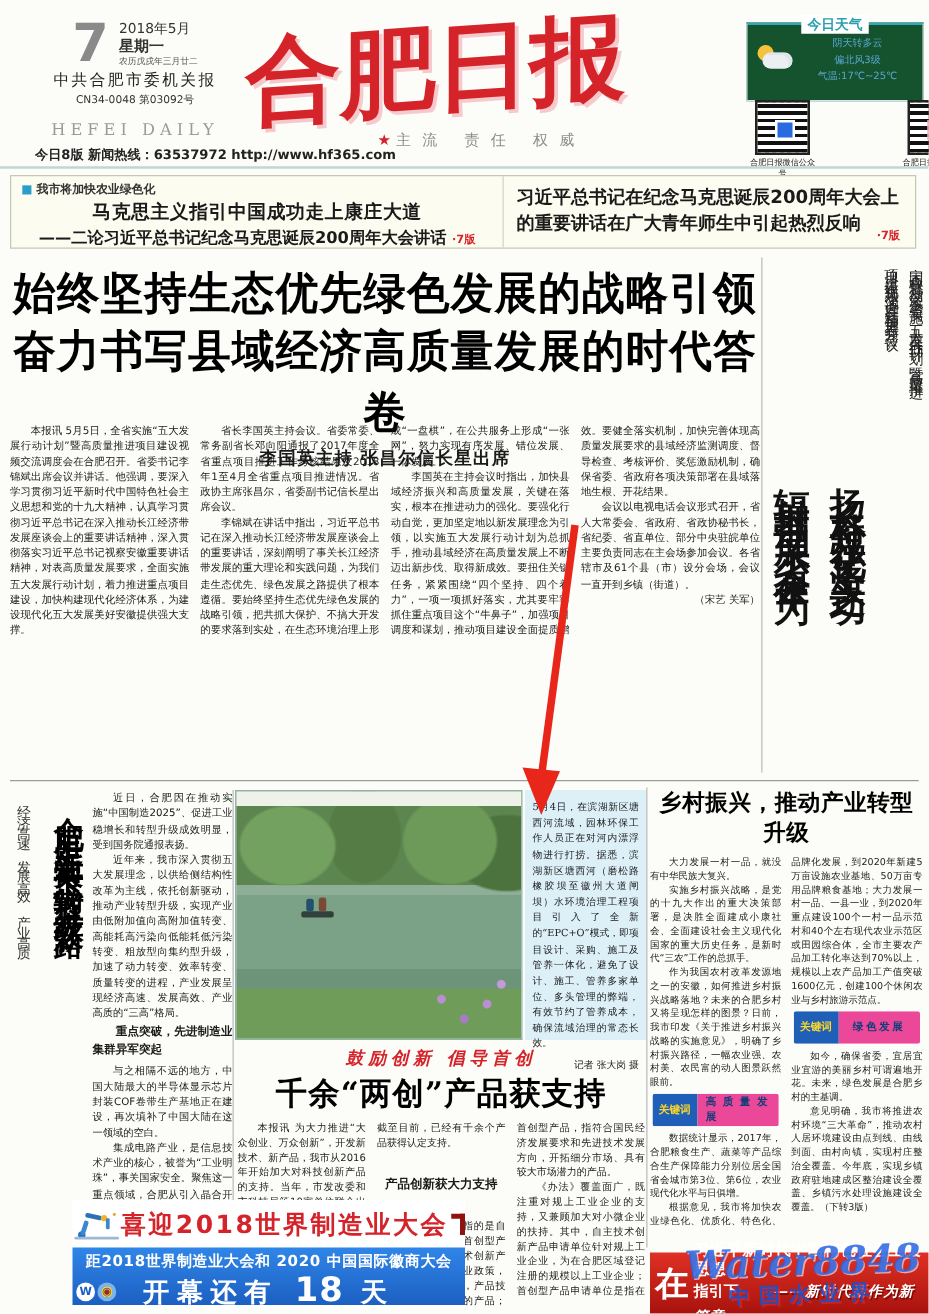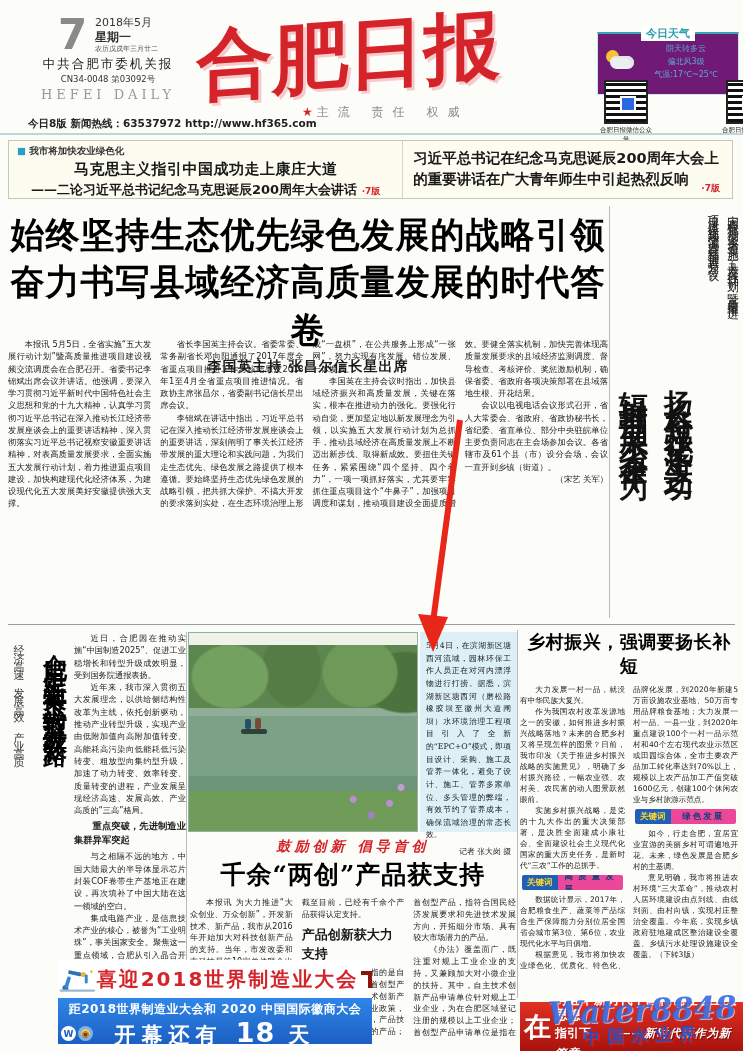--- a/index.html
+++ b/index.html
@@ -8,28 +8,28 @@
   .abs{position:absolute;}
   
   .mh-left{left:28px;top:16px;width:160px;}
   .mh-top{display:flex;align-items:flex-start;justify-content:center;}
   .mh-day{font-size:42px;font-weight:bold;color:#8a8a8a;line-height:.9;margin-right:8px;}
   .mh-date{font-size:11px;line-height:1.25;color:#333;}
   .mh-week{font-weight:bold;font-size:12px;}
   .mh-lunar{font-size:7px;color:#555;}
   .mh-org{font-size:12.5px;letter-spacing:2px;text-align:center;margin-top:2px;color:#222;}
   .mh-issue{font-size:8.5px;text-align:center;color:#333;margin-top:1px;}
-  .mh-en{font-family:"DejaVu Serif",serif;font-size:13px;letter-spacing:4px;color:#9a9a9a;text-align:center;margin-top:1px;}
+  .mh-en{font-family:"DejaVu Serif",serif;font-size:13px;letter-spacing:4px;color:#9a9a9a;text-align:center;margin-top:11px;}
   .logo{left:196px;top:2px;width:400px;font-family:"DejaVu Serif","Liberation Serif",serif;
         font-size:76px;font-weight:bold;color:#d5232a;transform:rotate(-4deg) skewX(-4deg);
         text-shadow:3px 3px 0 rgba(241,160,170,.55);white-space:nowrap;}
   .slogan{left:302px;top:104px;font-size:12px;color:#8d8d8d;letter-spacing:9px;white-space:nowrap;}
   .slogan .star{color:#d5232a;letter-spacing:4px;}
   .infoline{left:28px;top:117px;font-size:10.5px;font-weight:bold;color:#222;white-space:nowrap;}
-  .weather{left:597px;top:32px;width:140px;height:60px;border:1px solid #cfe6ea;border-top:2px solid #34a7b2;background:#701a75;}
+  .weather{left:597px;top:18px;width:140px;height:60px;border:1px solid #cfe6ea;border-top:2px solid #34a7b2;background:#14532d;}
   .weather-title{position:absolute;top:-8px;left:50%;transform:translateX(-50%);background:#fff;
         padding:0 5px;font-size:11px;font-weight:bold;color:#2aa0ad;white-space:nowrap;}
   .w-icon{position:absolute;left:8px;top:16px;width:30px;height:24px;}
   .w-sun{position:absolute;left:0;top:0;width:13px;height:13px;border-radius:50%;background:#f5c23c;}
   .w-cloud{position:absolute;left:4px;top:6px;width:24px;height:13px;border-radius:10px;background:#eceff1;box-shadow:-3px 2px 0 #dfe5e8 inset;}
   .w-lines{position:absolute;left:44px;top:9px;font-size:8px;color:#5aa6d2;line-height:1.6;text-align:center;width:88px;}
   .qr{width:40px;height:40px;border:2px solid #222;background:
       repeating-linear-gradient(0deg,#111 0 3px,#fff 3px 6px),
       repeating-linear-gradient(90deg,#111 0 3px,rgba(255,255,255,.85) 3px 6px);position:relative;}
   .qr::after{content:"";position:absolute;left:14px;top:14px;width:12px;height:12px;background:#2a6ae0;border:2px solid #fff;}
@@ -95,42 +95,42 @@
   
   .arrow-svg{left:405px;top:412px;pointer-events:none;}
   
   .ma{left:190px;top:838px;width:326px;height:212px;overflow:hidden;}
   .ma-kicker{text-align:center;font-family:"DejaVu Serif",serif;font-style:italic;font-weight:bold;
              font-size:14px;color:#d5232a;letter-spacing:4px;}
   .ma-title{text-align:center;font-family:"DejaVu Serif",serif;font-weight:900;font-size:25px;
             letter-spacing:1px;color:#000;margin-top:2px;}
   .ma-cols{column-count:3;column-gap:9px;font-size:8px;line-height:1.48;text-align:justify;
            margin-top:6px;height:150px;overflow:hidden;}
-  .ma-sub{font-weight:bold;font-size:13px;text-align:left;margin:4px 0;}
+  .ma-sub{font-weight:bold;font-size:10px;text-align:center;margin:20px 0;}
   
   .banner{left:58px;top:960px;width:314px;height:88px;background:#fff;z-index:6;}
   .bn-row1{display:flex;align-items:center;height:38px;}
   .bn-red{font-size:20px;font-weight:900;color:#d5232a;letter-spacing:2px;white-space:nowrap;}
   .bn-brk{display:inline-block;width:9px;height:13px;border-top:4px solid #8e1410;border-right:4px solid #8e1410;margin-left:3px;}
   .bn-row2{height:46px;background:linear-gradient(#2f86e8,#1c5fc2);color:#fff;text-align:center;position:relative;}
   .bn-l1{font-size:12px;font-weight:bold;padding-top:3px;letter-spacing:.5px;}
   .bn-l2{font-size:21px;font-weight:900;letter-spacing:6px;line-height:1.1;}
   .bn-days{font-size:27px;letter-spacing:1px;}
   .bn-logos{position:absolute;left:3px;bottom:3px;display:flex;gap:2px;}
   .bn-logo{width:15px;height:15px;border-radius:50%;background:#fff;color:#1c5fc2;font-size:9px;font-weight:bold;
            display:flex;align-items:center;justify-content:center;}
   .bn-logo.g{background:radial-gradient(circle,#f3d34a 0 40%,#7db4e8 41%);color:#833;}
   
   .va{left:520px;top:630px;width:218px;height:370px;overflow:hidden;}
   .va-title{font-family:"DejaVu Serif",serif;font-weight:900;font-size:18px;letter-spacing:.5px;
             text-align:center;color:#000;}
   .va-cols{column-count:2;column-gap:8px;font-size:7.6px;line-height:1.45;text-align:justify;margin-top:6px;
            height:332px;overflow:hidden;}
   .va-cols p{margin:0;text-indent:2em;}
-  .kw{display:flex;margin:4px 2px;height:15px;border-radius:2px;overflow:hidden;font-size:8.5px;font-weight:bold;
+  .kw{display:flex;margin:4px 2px;height:26px;border-radius:2px;overflow:hidden;font-size:8.5px;font-weight:bold;
       break-inside:avoid;}
   .kw-tag{background:#1f5fb8;color:#ffd928;padding:1px 5px;display:flex;align-items:center;}
   .kw-text{background:#ec4899;color:#123d7a;padding:1px 7px;flex:1;display:flex;align-items:center;justify-content:center;letter-spacing:2px;}
   
   .rb{left:520px;top:1002px;width:223px;height:49px;background:linear-gradient(#e03024,#a8130d);
       color:#fff;display:flex;align-items:center;box-sizing:border-box;padding:2px 4px;}
   .rb-zai{font-family:"DejaVu Serif",serif;font-size:27px;font-weight:900;margin-right:4px;}
   .rb-main{flex:1;line-height:1.2;}
   .rb-l1{font-size:12.5px;font-weight:900;letter-spacing:.5px;}
   .rb-l2{font-size:12px;font-weight:bold;display:inline;}
@@ -308,41 +308,41 @@
       </div>
       <div class="bn-logos">
         <div class="bn-logo">W</div>
         <div class="bn-logo g">◉</div>
       </div>
     </div>
   </div>
 
   <div class="abs vr3"></div>
   <div class="abs va">
-    <div class="va-title">乡村振兴，强调要扬长补短</div>
+    <div class="va-title">乡村振兴，推动产业转型升级</div>
     <div class="va-cols">
       <div>
           <p>大力发展一村一品，就没有中华民族大复兴。</p>
+          <p>实施乡村振兴战略，是党的十九大作出的重大决策部署，是决胜全面建成小康社会、全面建设社会主义现代化国家的重大历史任务，是新时代“三农”工作的总抓手。</p>
           <p>作为我国农村改革发源地之一的安徽，如何推进乡村振兴战略落地？未来的合肥乡村又将呈现怎样的图景？日前，我市印发《关于推进乡村振兴战略的实施意见》，明确了乡村振兴路径，一幅农业强、农村美、农民富的动人图景跃然眼前。</p>
-          <p>实施乡村振兴战略，是党的十九大作出的重大决策部署，是决胜全面建成小康社会、全面建设社会主义现代化国家的重大历史任务，是新时代“三农”工作的总抓手。</p>
         </div>
       <div class="kw">
         <span class="kw-tag">关键词</span>
         <span class="kw-text">高质量发展</span>
       </div>
       <div>
           <p>数据统计显示，2017年，合肥粮食生产、蔬菜等产品综合生产保障能力分别位居全国省会城市第3位、第6位，农业现代化水平与日俱增。</p>
           <p>根据意见，我市将加快农业绿色化、优质化、特色化、品牌化发展，到2020年新建5万亩设施农业基地、50万亩专用品牌粮食基地；大力发展一村一品、一县一业，到2020年重点建设100个一村一品示范村和40个左右现代农业示范区或田园综合体，全市主要农产品加工转化率达到70%以上，规模以上农产品加工产值突破1600亿元，创建100个休闲农业与乡村旅游示范点。</p>
         </div>
       <div class="kw">
         <span class="kw-tag">关键词</span>
         <span class="kw-text">绿色发展</span>
       </div>
       <div>
-          <p>如今，行走合肥，宜居宜业宜游的美丽乡村可谓遍地开花。未来，绿色发展是合肥乡村的主基调。</p>
+          <p>如今，确保省委，宜居宜业宜游的美丽乡村可谓遍地开花。未来，绿色发展是合肥乡村的主基调。</p>
           <p>意见明确，我市将推进农村环境“三大革命”，推动农村人居环境建设由点到线、由线到面、由村向镇，实现村庄整治全覆盖。今年底，实现乡镇政府驻地建成区整治建设全覆盖、乡镇污水处理设施建设全覆盖。（下转3版）</p>
         </div>
     </div>
   </div>
 
   <div class="abs rb">
     <div class="rb-zai">在</div>
     <div class="rb-main">
       <div class="rb-l1">习近平新时代中国特色社会主义思想</div>
       <span class="rb-l2">指引下</span>

